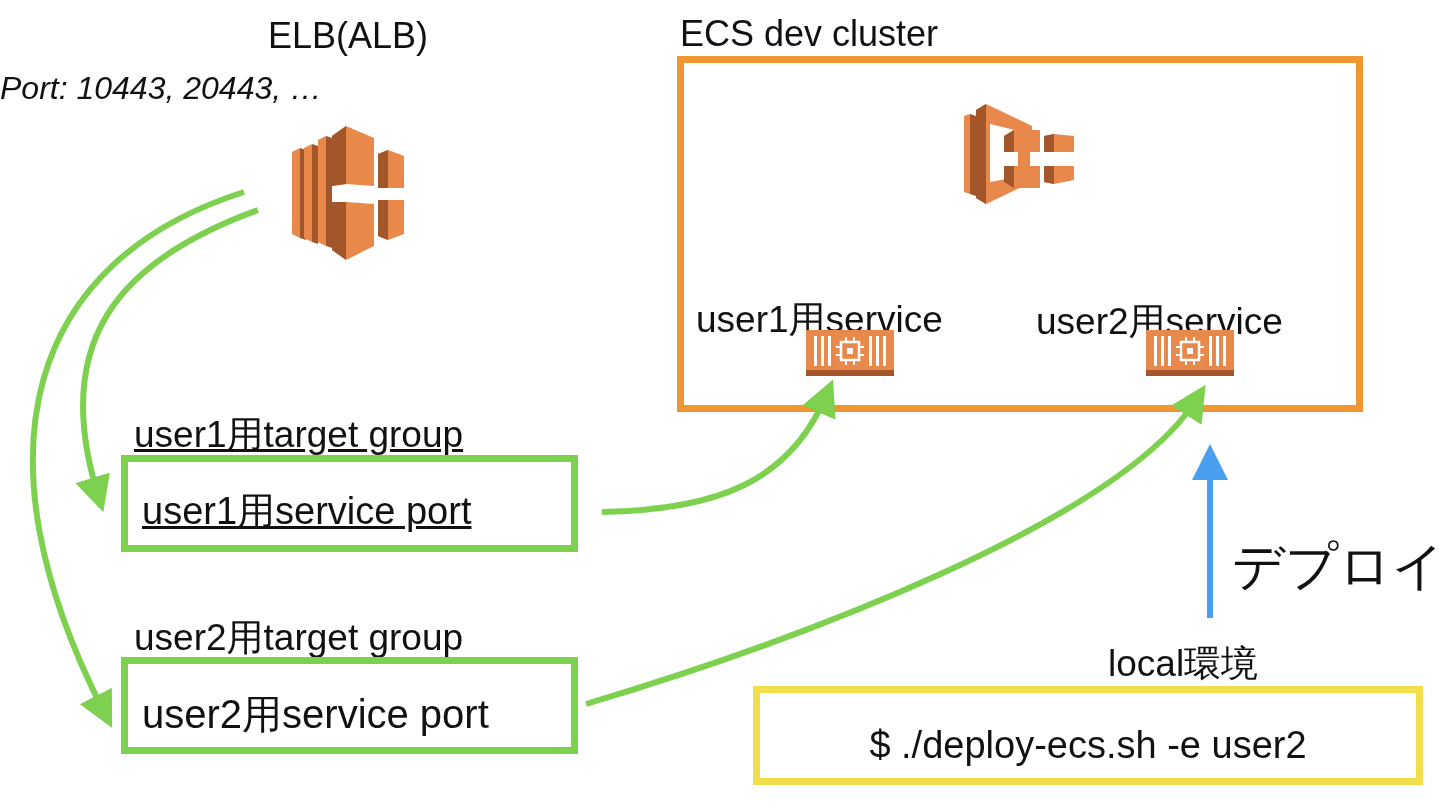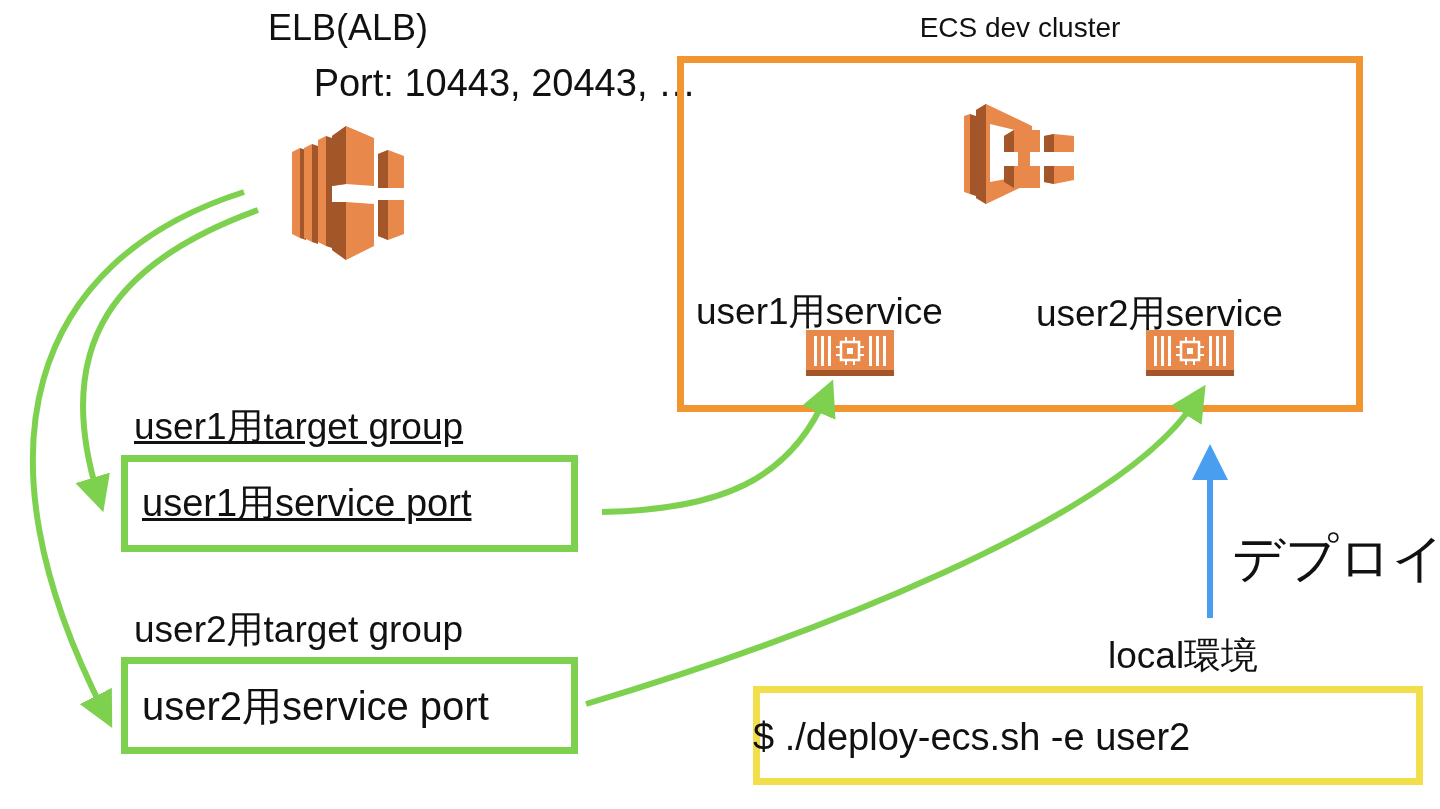--- a/index.html
+++ b/index.html
@@ -1,48 +1,48 @@
 <!DOCTYPE html>
 <html><head>
 <meta charset="utf-8">
 <style>
   html, body { margin: 0; padding: 0; background: #ffffff; }
   body { width: 1440px; height: 809px; position: relative; overflow: hidden;
          font-family: "Liberation Sans", "DejaVu Sans", sans-serif; color: #111; }
-  .txt { position: absolute; white-space: nowrap; line-height: 1; }
+  .txt { position: absolute; white-space: nowrap; line-height: 1; margin-top: 8px; }
   .box { position: absolute; box-sizing: border-box; }
   .box-orange { border: 7px solid #f0952f; }
   .box-green  { border: 7px solid #7dd14f; }
   .box-yellow { border: 7px solid #f2dd4a; }
   svg.layer { position: absolute; left: 0; top: 0; }
 </style>
 </head>
 <body>
 
 <div class="txt" style="left:0;width:696px;text-align:center;top:10px;font-size:36px;">ELB(ALB)</div>
-<div class="txt" style="left:0;width:696px;text-align:right;top:64px;font-size:38px;">Port: 10443, 20443, …</div>
+<div class="txt" style="left:0;width:696px;text-align:left;top:64px;font-size:32px;font-style:italic;">Port: 10443, 20443, …</div>
 
 <svg style="position:absolute;left:290px;top:122px;" width="120" height="140" viewBox="0 0 120 140">
   <polygon points="2,30 10,26 10,116 2,112" fill="#e8884a"></polygon>
   <polygon points="10,26 16,28 16,118 10,116" fill="#a3562a"></polygon>
   <polygon points="14,26 22,22 22,120 14,116" fill="#e8884a"></polygon>
   <polygon points="22,22 28,24 28,122 22,120" fill="#a3562a"></polygon>
   <polygon points="28,18 36,14 36,124 28,120" fill="#e8884a"></polygon>
   <polygon points="36,14 42,16 42,126 36,124" fill="#a3562a"></polygon>
   <polygon points="42,14 56,4 84,16 84,64 56,62 42,64" fill="#e8884a"></polygon>
   <polygon points="42,14 56,4 56,62 42,64" fill="#a3562a"></polygon>
   <polygon points="42,80 56,80 84,82 84,124 56,138 42,128" fill="#e8884a"></polygon>
   <polygon points="42,80 56,80 56,138 42,128" fill="#a3562a"></polygon>
   <polygon points="88,32 98,28 114,34 114,66 88,66" fill="#e8884a"></polygon>
   <polygon points="88,32 98,28 98,66 88,66" fill="#a3562a"></polygon>
   <polygon points="88,78 114,78 114,112 98,118 88,114" fill="#e8884a"></polygon>
   <polygon points="88,78 98,78 98,118 88,114" fill="#a3562a"></polygon>
 </svg>
 
-<div class="txt" style="left:680px;width:680px;text-align:center;top:14px;font-size:28px;">ECS dev cluster</div>
+<div class="txt" style="left:680px;width:680px;text-align:left;top:8px;font-size:36px;">ECS dev cluster</div>
 
 <div class="box box-orange" style="left:677px;top:56px;width:686px;height:356px;"></div>
 
 <svg style="position:absolute;left:962px;top:100px;" width="118" height="108" viewBox="0 0 118 108">
   <polygon points="2,16 8,14 8,94 2,92" fill="#e8884a"></polygon>
   <polygon points="8,14 14,16 14,96 8,94" fill="#a3562a"></polygon>
   <polygon points="14,10 24,4 70,26 70,34 28,24 28,82 70,74 70,82 24,104 14,98" fill="#e8884a"></polygon>
   <polygon points="14,10 24,4 24,104 14,98" fill="#a3562a"></polygon>
   <polygon points="42,36 52,30 78,30 78,52 42,52" fill="#e8884a"></polygon>
   <polygon points="42,36 52,30 52,52 42,52" fill="#a3562a"></polygon>
@@ -112,21 +112,21 @@
 <div class="txt" style="left:142px;top:484px;font-size:38px;text-decoration:underline;">user1用service port</div>
 
 <div class="txt" style="left:134px;top:611px;font-size:37px;">user2用target group</div>
 <div class="box box-green" style="left:121px;top:657px;width:457px;height:97px;"></div>
 <div class="txt" style="left:142px;top:686px;font-size:40px;">user2用service port</div>
 
 <div class="txt" style="left:1232px;top:532px;font-size:52px;">デプロイ</div>
 <div class="txt" style="left:1108px;top:637px;font-size:37px;">local環境</div>
 
 <div class="box box-yellow" style="left:753px;top:686px;width:670px;height:99px;"></div>
-<div class="txt" style="left:753px;width:670px;text-align:left;top:718px;font-size:38px;">$ ./deploy-ecs.sh -e user2</div>
+<div class="txt" style="left:753px;width:670px;text-align:center;top:718px;font-size:38px;">$ ./deploy-ecs.sh -e user2</div>
 
 <svg class="layer" width="1440" height="809" viewBox="0 0 1440 809">
   <defs>
     <marker id="ag" markerWidth="6" markerHeight="6" refX="3" refY="3" orient="auto" markerUnits="strokeWidth">
       <path d="M0,0 L6,3 L0,6 z" fill="#7dd14f"></path>
     </marker>
     <marker id="ab" markerWidth="6" markerHeight="6" refX="3" refY="3" orient="auto" markerUnits="strokeWidth">
       <path d="M0,0 L6,3 L0,6 z" fill="#4a9ef0"></path>
     </marker>
   </defs>

